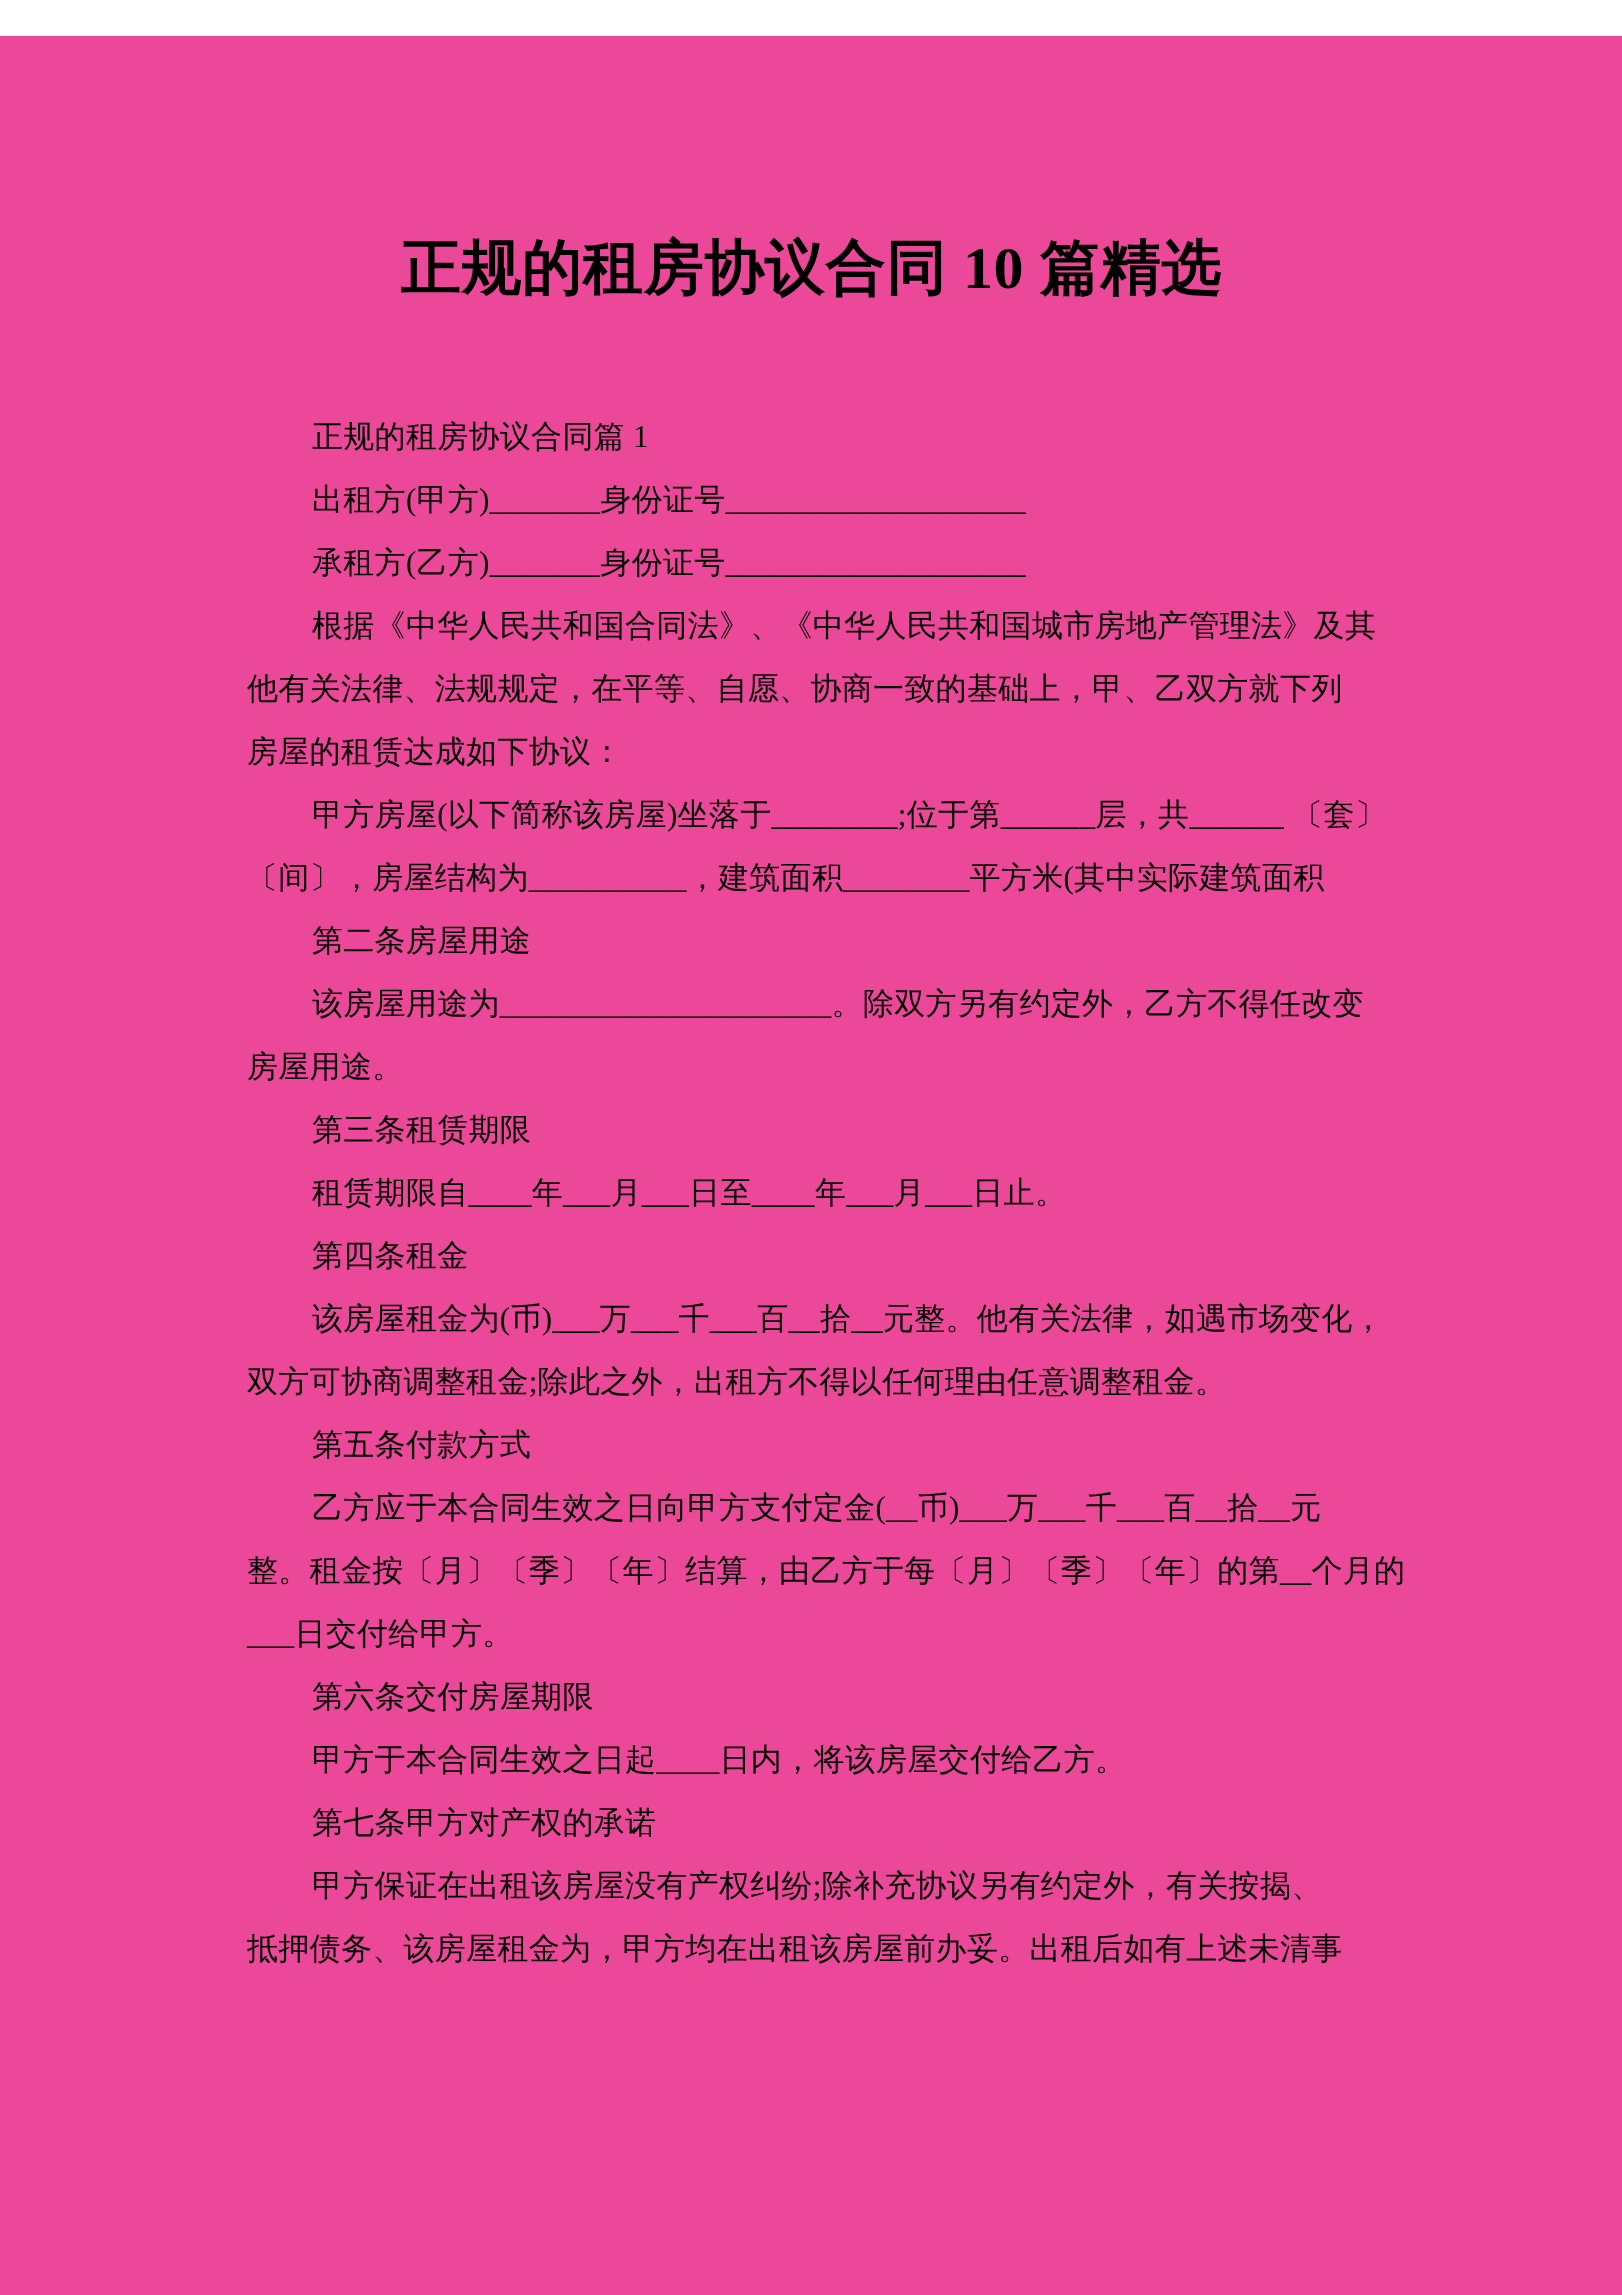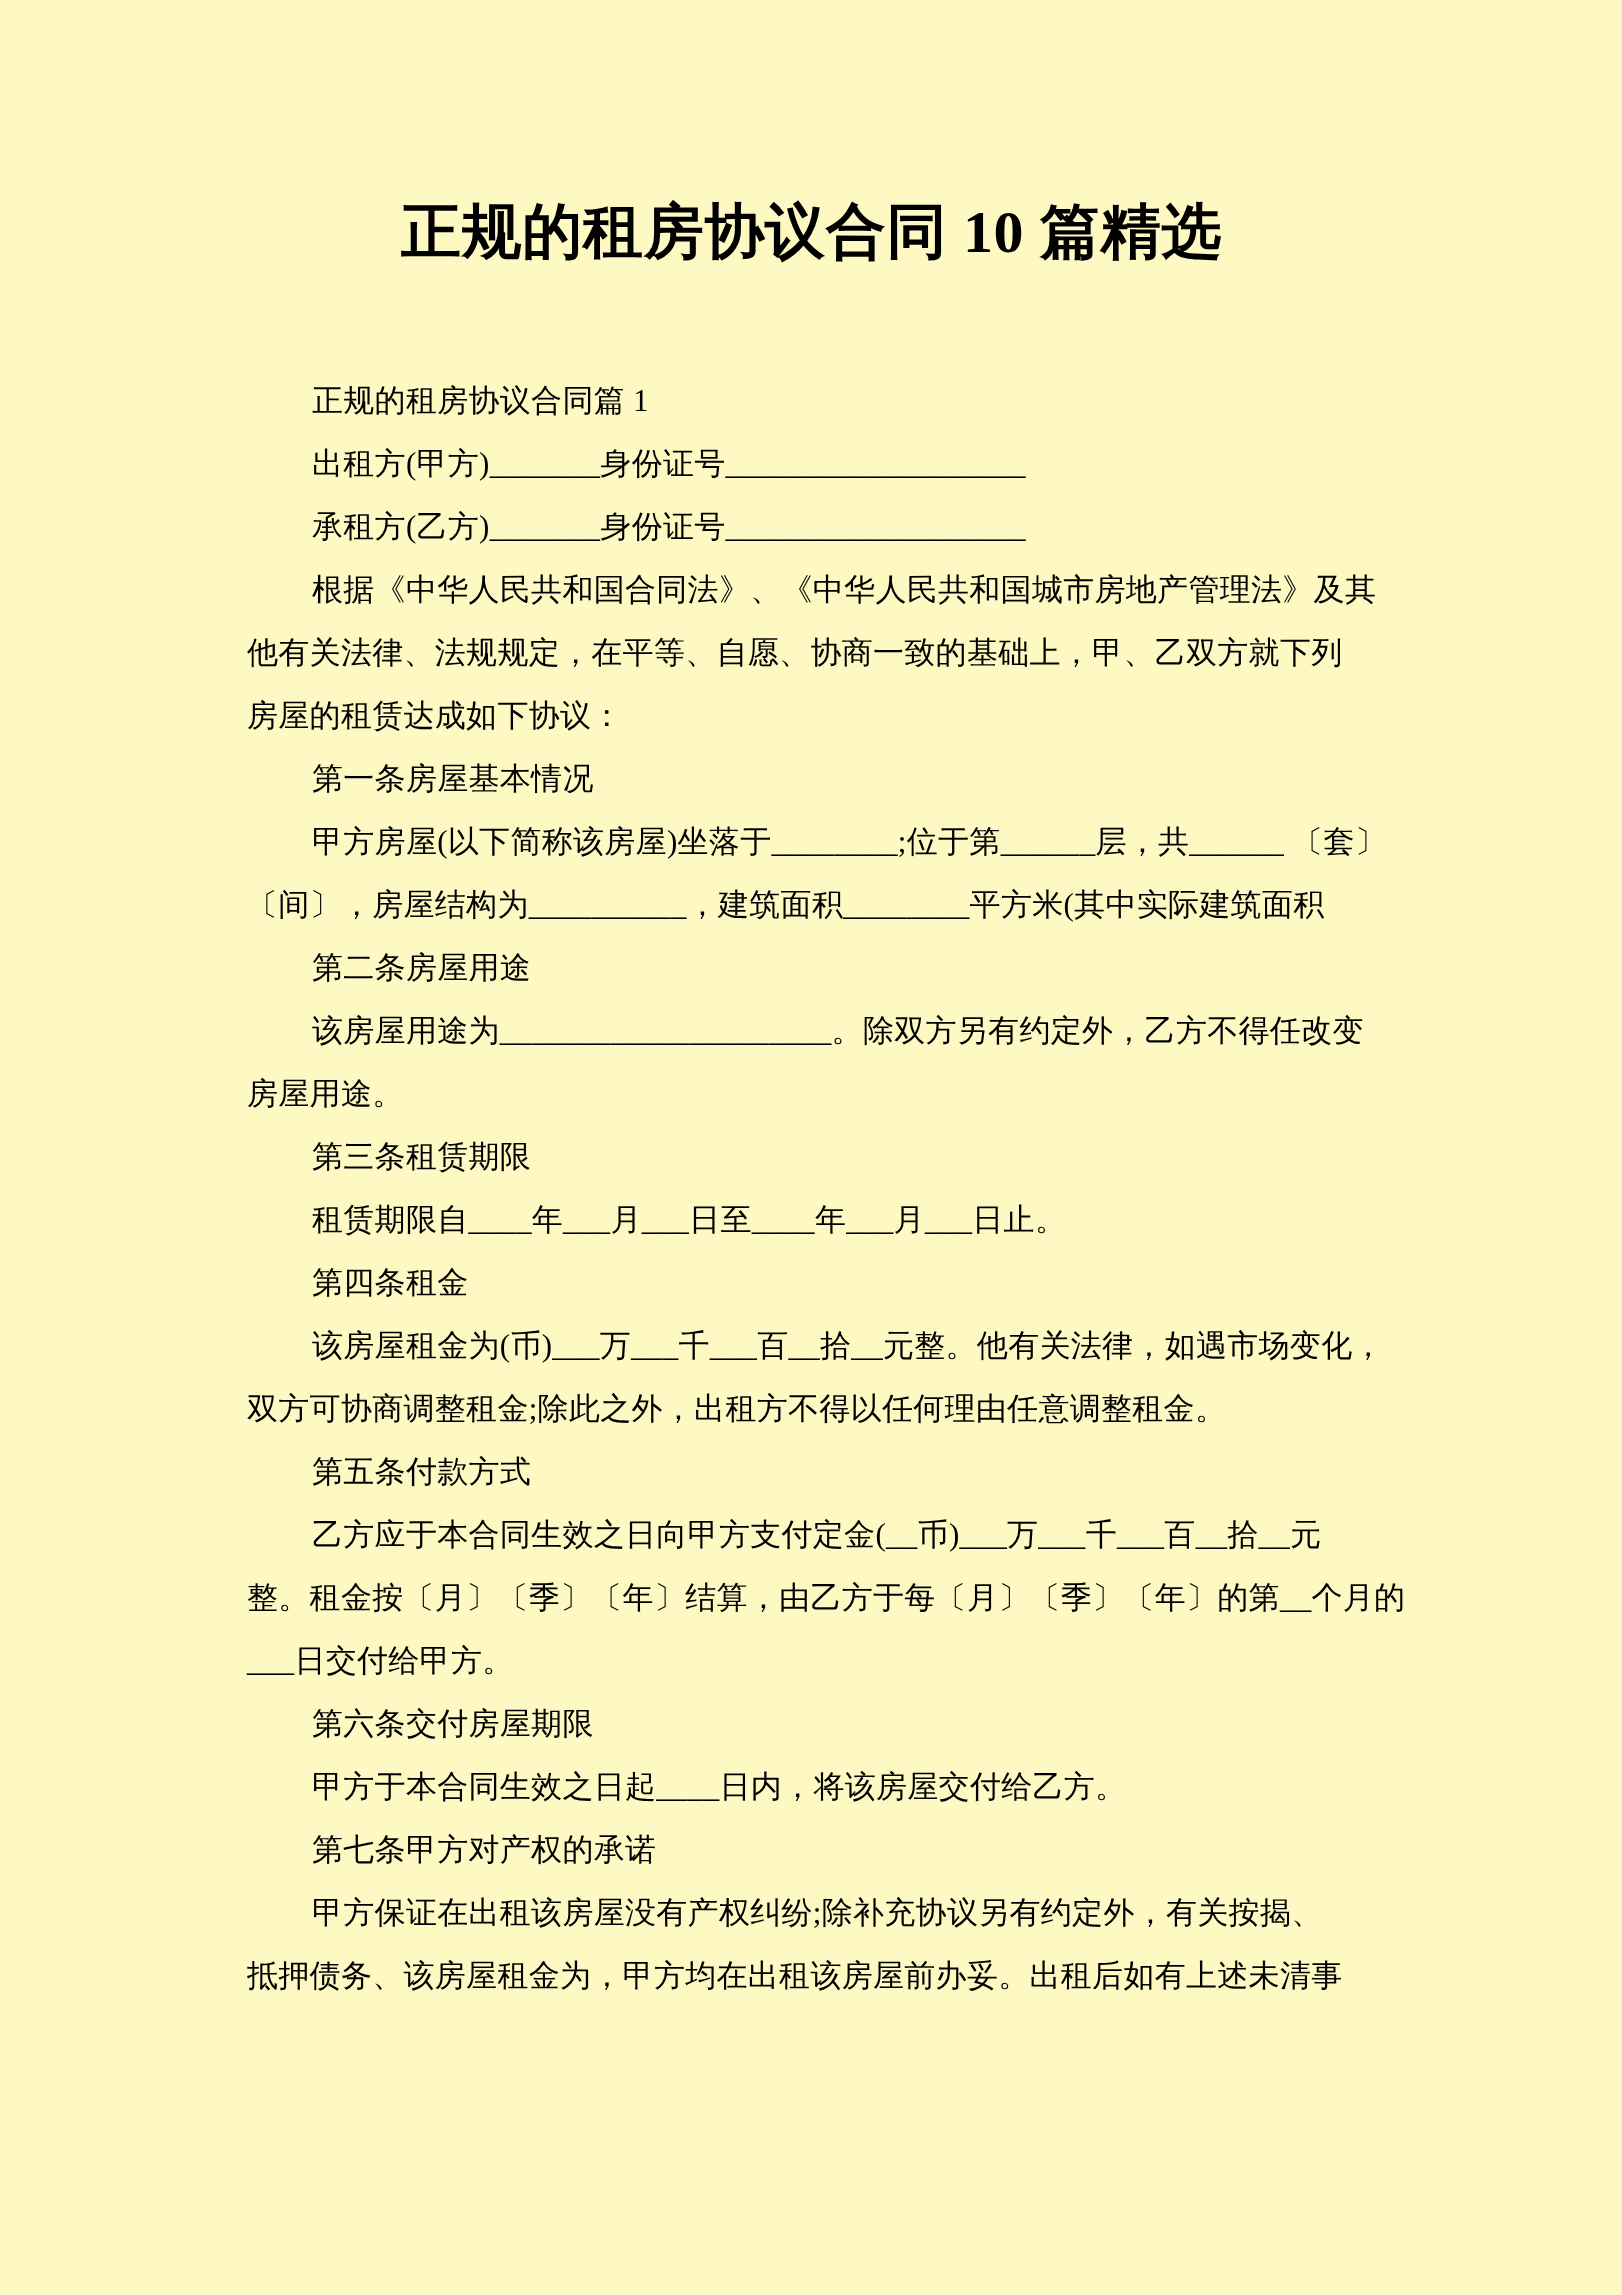--- a/index.html
+++ b/index.html
@@ -11,22 +11,23 @@
       width: 1623px;
       height: 2295px;
       background: #ffffff;
       position: relative;
       color: #000000;
       font-family: "Liberation Serif", "DejaVu Serif", serif;
     }
     .page {
       position: absolute;
       inset: 0;
-      background: #fef9c3;
+      background: #ec4899;
       overflow: hidden;
+      margin-top: 36px;
     }
     .doc-title {
       position: absolute;
       top: 198px;
       left: 0;
       width: 1623px;
       margin: 0;
       text-align: center;
       font-size: 60px;
       line-height: 1.15;
@@ -57,21 +58,20 @@
 
 <div class="page">
   <h1 class="doc-title">正规的租房协议合同 10 篇精选</h1>
   <div class="doc-body" id="doc-body">
       <p class="doc-line indent">正规的租房协议合同篇 1</p>
       <p class="doc-line indent">出租方(甲方)_______身份证号___________________</p>
       <p class="doc-line indent">承租方(乙方)_______身份证号___________________</p>
       <p class="doc-line indent">根据《中华人民共和国合同法》、《中华人民共和国城市房地产管理法》及其</p>
       <p class="doc-line">他有关法律、法规规定，在平等、自愿、协商一致的基础上，甲、乙双方就下列</p>
       <p class="doc-line">房屋的租赁达成如下协议：</p>
-      <p class="doc-line indent">第一条房屋基本情况</p>
       <p class="doc-line indent">甲方房屋(以下简称该房屋)坐落于________;位于第______层，共______ 〔套〕</p>
       <p class="doc-line">〔间〕，房屋结构为__________，建筑面积________平方米(其中实际建筑面积</p>
       <p class="doc-line indent">第二条房屋用途</p>
       <p class="doc-line indent">该房屋用途为_____________________。除双方另有约定外，乙方不得任改变</p>
       <p class="doc-line">房屋用途。</p>
       <p class="doc-line indent">第三条租赁期限</p>
       <p class="doc-line indent">租赁期限自____年___月___日至____年___月___日止。</p>
       <p class="doc-line indent">第四条租金</p>
       <p class="doc-line indent">该房屋租金为(币)___万___千___百__拾__元整。他有关法律，如遇市场变化，</p>
       <p class="doc-line">双方可协商调整租金;除此之外，出租方不得以任何理由任意调整租金。</p>

